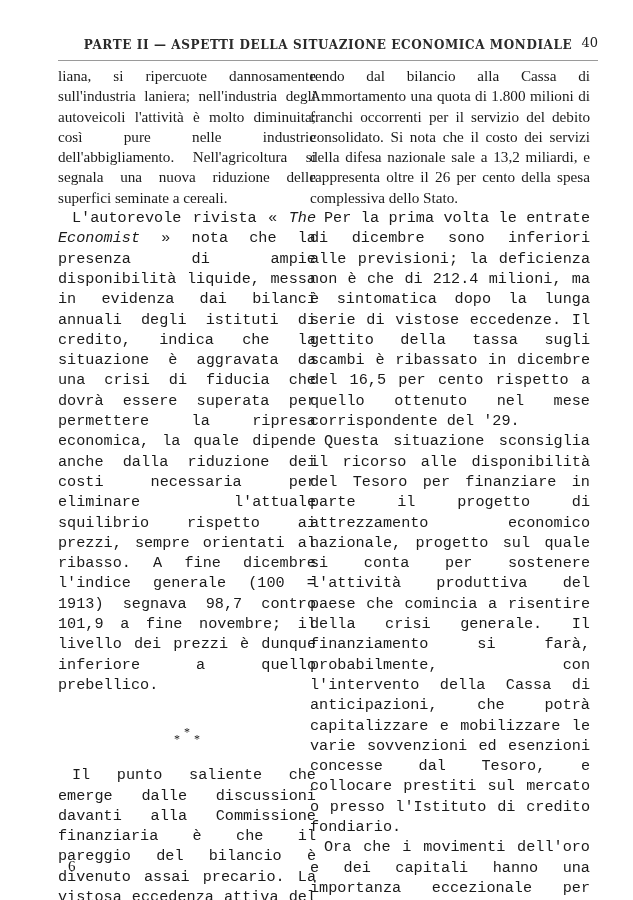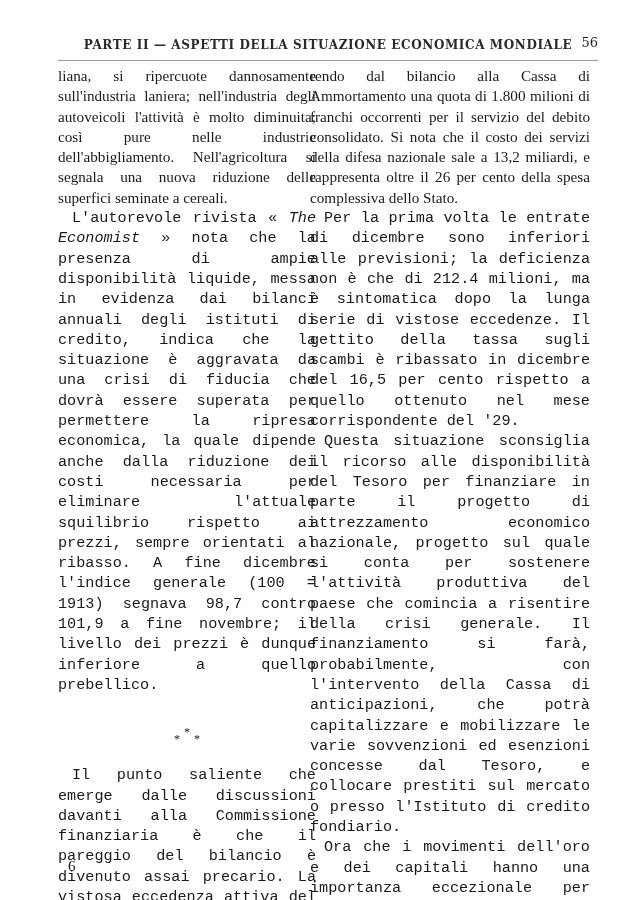--- a/index.html
+++ b/index.html
@@ -21,21 +21,21 @@
   em { font-style: italic; }
   .asterism { text-align: center; height: 52px; position: relative; margin: 14px 0 4px 0; }
   .asterism span { position: absolute; font-size: 12px; }
   .sig { position: absolute; left: 68px; top: 858px; font-family: "Liberation Serif", serif; font-size: 15px; }
 </style>
 </head>
 <body>
 
 <div class="header">
   <div class="running-title">PARTE II — ASPETTI DELLA SITUAZIONE ECONOMICA MONDIALE</div>
-  <div class="page-num">56</div>
+  <div class="page-num">40</div>
 </div>
 <div class="rule"></div>
 
 <div class="col left">
   <p>liana, si ripercuote dannosamente sull'industria laniera; nell'industria degli autoveicoli l'attività è molto diminuita; così pure nelle industrie dell'abbigliamento. Nell'agricoltura si segnala una nuova riduzione delle superfici seminate a cereali.</p>
   <p class="indent"><span>L'autorevole rivista « </span><em>The Economist</em><span> » nota che la presenza di ampie disponibilità liquide, messa in evidenza dai bilanci annuali degli istituti di credito, indica che la situazione è aggravata da una crisi di fiducia che dovrà essere superata per permettere la ripresa economica, la quale dipende anche dalla riduzione dei costi necessaria per eliminare l'attuale squilibrio rispetto ai prezzi, sempre orientati al ribasso. A fine dicembre l'indice generale (100 = 1913) segnava 98,7 contro 101,9 a fine novembre; il livello dei prezzi è dunque inferiore a quello prebellico.</span></p>
   <div class="asterism">
     <span style="left:116px; top:20px;">*</span>
     <span style="left:126px; top:13px;">*</span>
     <span style="left:136px; top:20px;">*</span>

